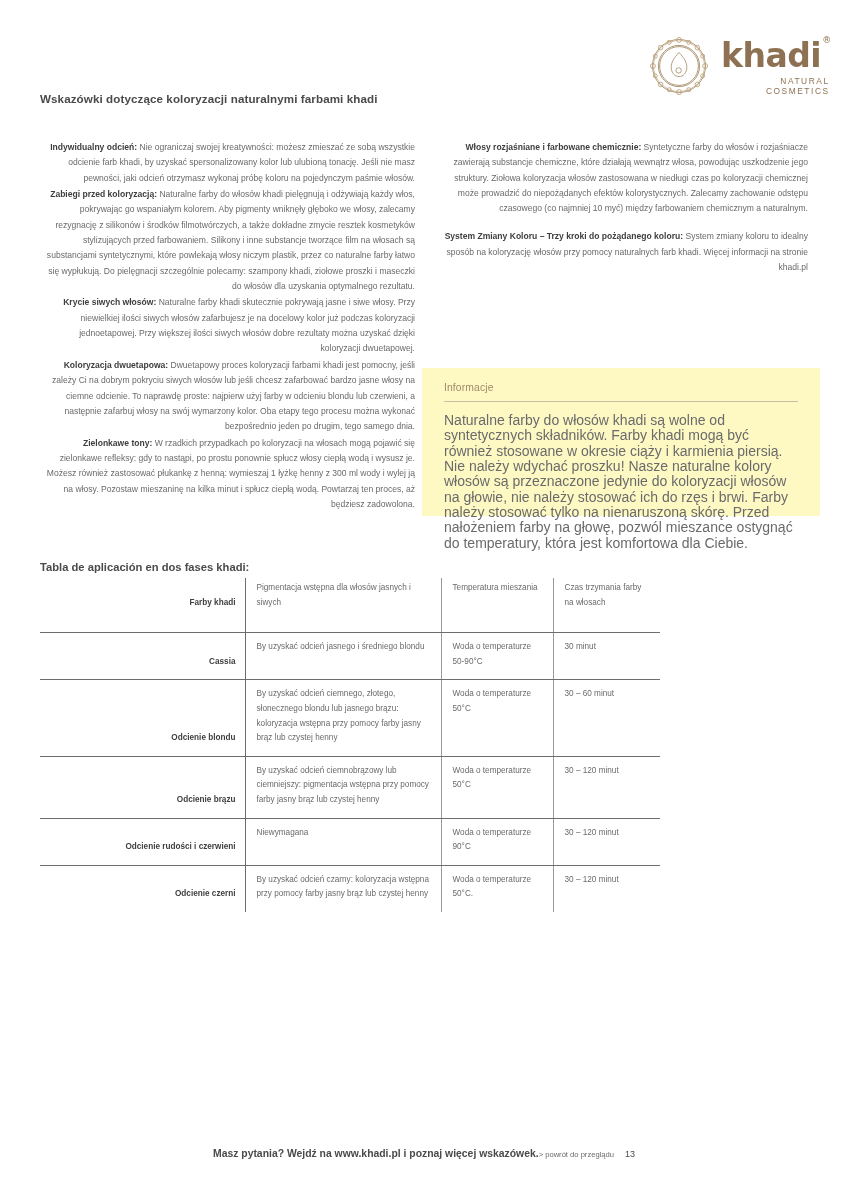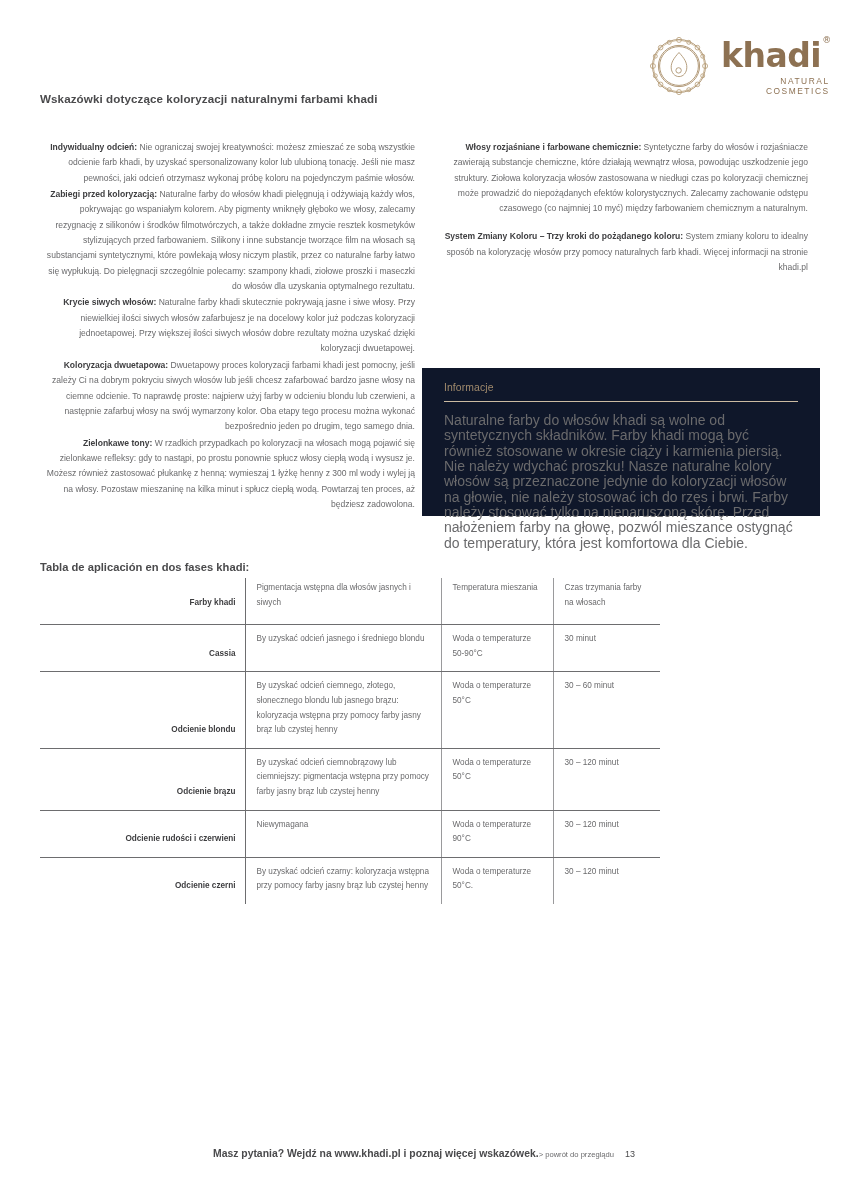--- a/index.html
+++ b/index.html
@@ -114,21 +114,21 @@
     margin-top: 12.5px;
   }
 
   
   .info-box {
     position: absolute;
     top: 368px;
     left: 422px;
     width: 398px;
     height: 148px;
-    background: #0f172a;
+    background: #fef9c3;
     padding: 14px 22px 0 22px;
   }
   .info-title {
     font-size: 10.4px;
     color: #a08a6c;
     font-weight: 400;
     padding-bottom: 8px;
     letter-spacing: 0.1px;
   }
   .info-rule {
@@ -172,21 +172,21 @@
     font-size: 8.2px;
     line-height: 14.6px;
     color: #6a6a6c;
     font-weight: 400;
     text-align: left;
     padding: 7px 11px 10px 11px;
   }
   .khadi-table thead th {
     border-bottom: 1.4px solid #6d6d6f;
     padding-top: 3px;
-    padding-bottom: 14px;
+    padding-bottom: 22px;
     margin-left: 24px;
   }
   .khadi-table thead th.lbl,
   .khadi-table tbody td.lbl {
     text-align: right;
     font-weight: 700;
     color: #3e3e40;
     vertical-align: bottom;
     border-right: 1px solid #6d6d6f;
     padding-right: 9px;

